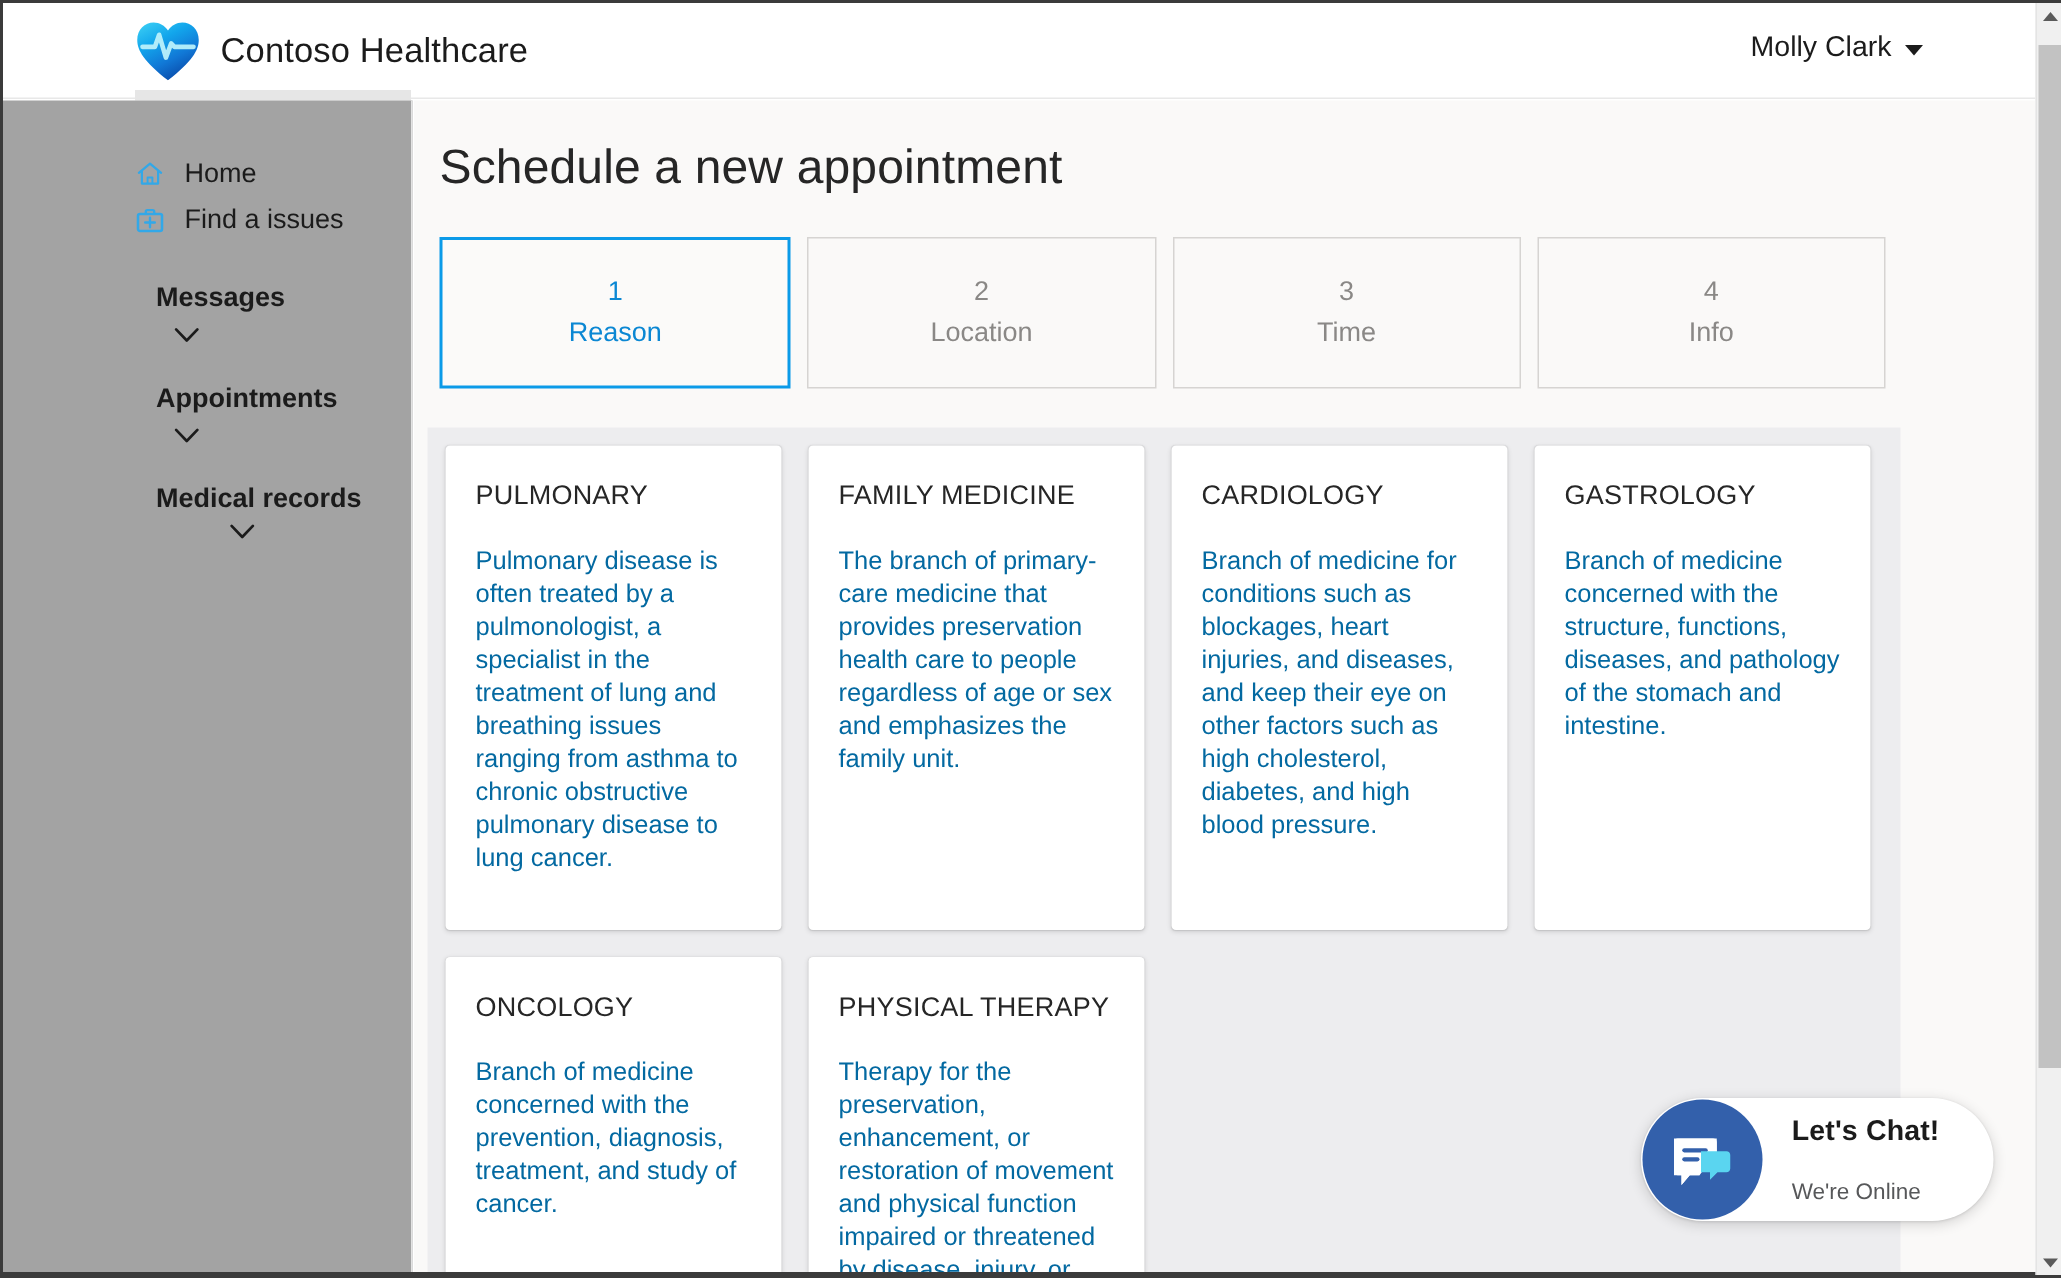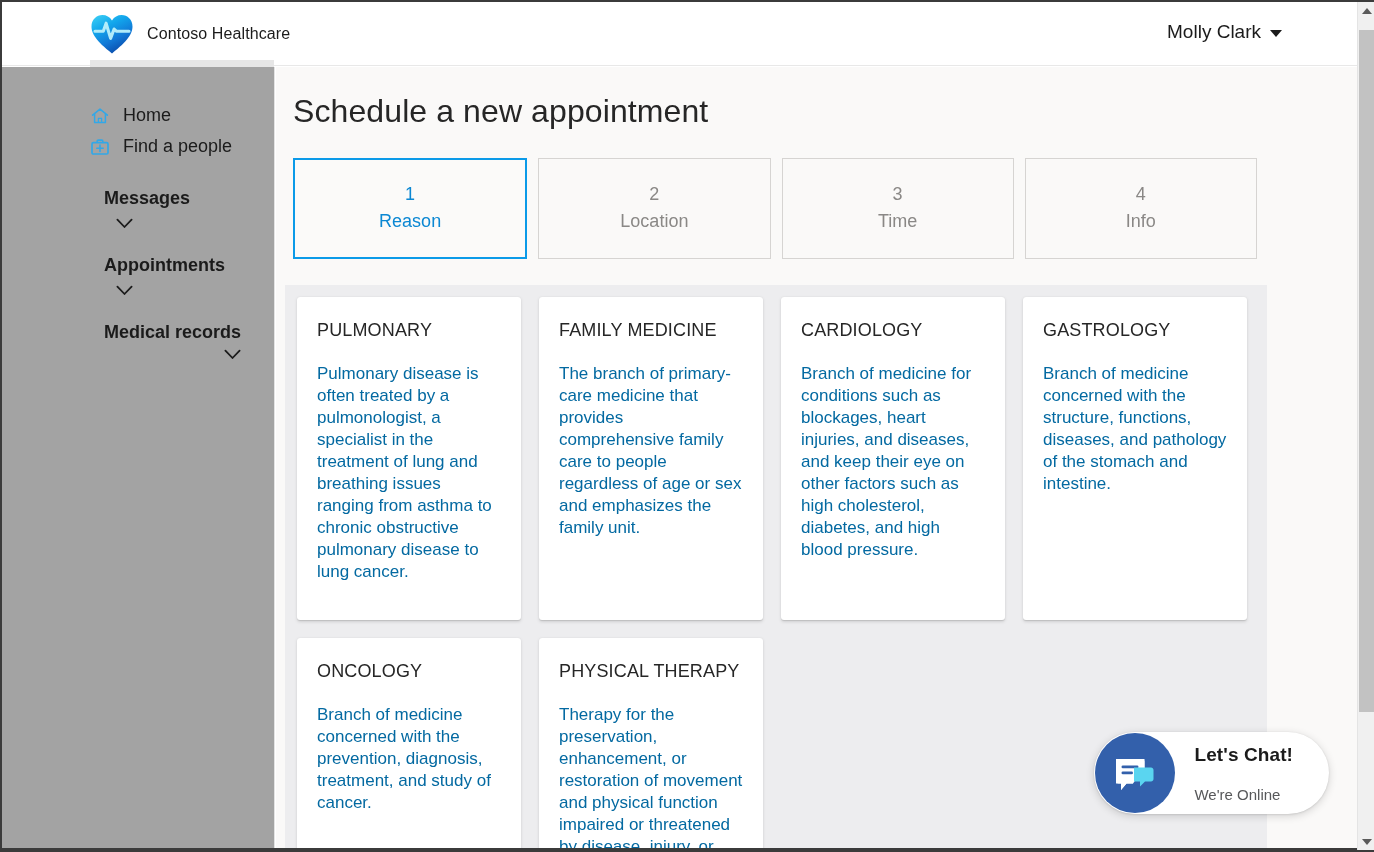--- a/index.html
+++ b/index.html
@@ -49,21 +49,21 @@
   #brand {
     display: flex;
     align-items: center;
     margin-left: 88px;
     gap: 13px;
   }
 
   #logo-mark { width: 44px; height: 42px; display: block; flex: none; }
 
   #brand-name {
-    font-size: 16px;
+    font-size: 23px;
     color: #1b1b1b;
     letter-spacing: 0.1px;
     white-space: nowrap;
   }
 
   #user-menu {
     position: absolute;
     right: 75px;
     top: 19px;
     display: flex;
@@ -110,21 +110,20 @@
   .nav-link .nav-text { font-size: 18px; color: #1b1b1b; white-space: nowrap; }
 
   .nav-group {
     display: flex;
     align-items: flex-start;
     padding: 0 0 0 102px;
     margin-top: 26px;
     cursor: pointer;
     width: 200px;
     flex-wrap: wrap;
-    flex-direction: column;
   }
   .nav-group .group-text {
     font-size: 18px;
     font-weight: bold;
     color: #1b1b1b;
     white-space: nowrap;
   }
   .nav-group .chev {
     width: 17px; height: 11px;
     flex: none;
@@ -344,21 +343,21 @@
         </svg>
         <span class="nav-text">Home</span>
       </div>
 
       <div class="nav-link">
         <svg class="nav-icon" viewBox="0 0 20 20">
           <rect x="2" y="5.6" width="16" height="11.4" rx="1.3" fill="none" stroke="#32a8e8" stroke-width="1.7"></rect>
           <path d="M7.2 5.6 V4.1 C7.2 3.5 7.6 3.1 8.2 3.1 H11.8 C12.4 3.1 12.8 3.5 12.8 4.1 V5.6" fill="none" stroke="#32a8e8" stroke-width="1.6" stroke-linejoin="round"></path>
           <path d="M10 8.1 V14.5 M6.8 11.3 H13.2" fill="none" stroke="#32a8e8" stroke-width="1.6" stroke-linecap="round"></path>
         </svg>
-        <span class="nav-text">Find a people</span>
+        <span class="nav-text">Find a issues</span>
       </div>
 
       <div class="nav-group">
         <span class="group-text">Messages</span>
         <svg class="chev" viewBox="0 0 17 11">
           <path d="M1.4 1.6 L8.5 9 L15.6 1.6" fill="none" stroke="#1b1b1b" stroke-width="1.8" stroke-linecap="round" stroke-linejoin="round"></path>
         </svg>
       </div>
 
       <div class="nav-group">
@@ -403,21 +402,21 @@
       <div id="cards-panel">
         <div id="cards-grid">
 
           <div class="card tall">
             <div class="card-title">PULMONARY</div>
             <div class="card-desc">Pulmonary disease is often treated by a pulmonologist, a specialist in the treatment of lung and breathing issues ranging from asthma to chronic obstructive pulmonary disease to lung cancer.</div>
           </div>
 
           <div class="card tall">
             <div class="card-title">FAMILY MEDICINE</div>
-            <div class="card-desc">The branch of primary-care medicine that provides comprehensive family care to people regardless of age or sex and emphasizes the family unit.</div>
+            <div class="card-desc">The branch of primary-care medicine that provides preservation health care to people regardless of age or sex and emphasizes the family unit.</div>
           </div>
 
           <div class="card tall">
             <div class="card-title">CARDIOLOGY</div>
             <div class="card-desc">Branch of medicine for conditions such as blockages, heart injuries, and diseases, and keep their eye on other factors such as high cholesterol, diabetes, and high blood pressure.</div>
           </div>
 
           <div class="card tall">
             <div class="card-title">GASTROLOGY</div>
             <div class="card-desc">Branch of medicine concerned with the structure, functions, diseases, and pathology of the stomach and intestine.</div>

